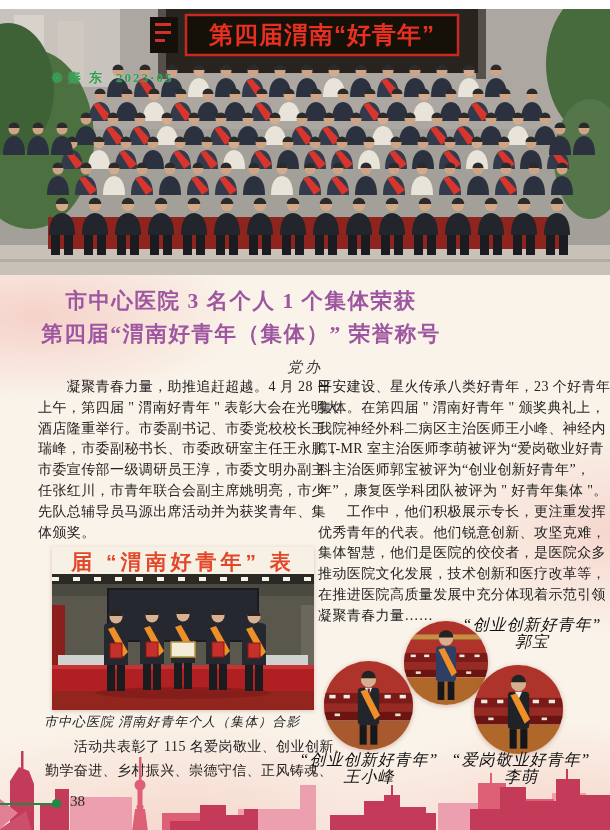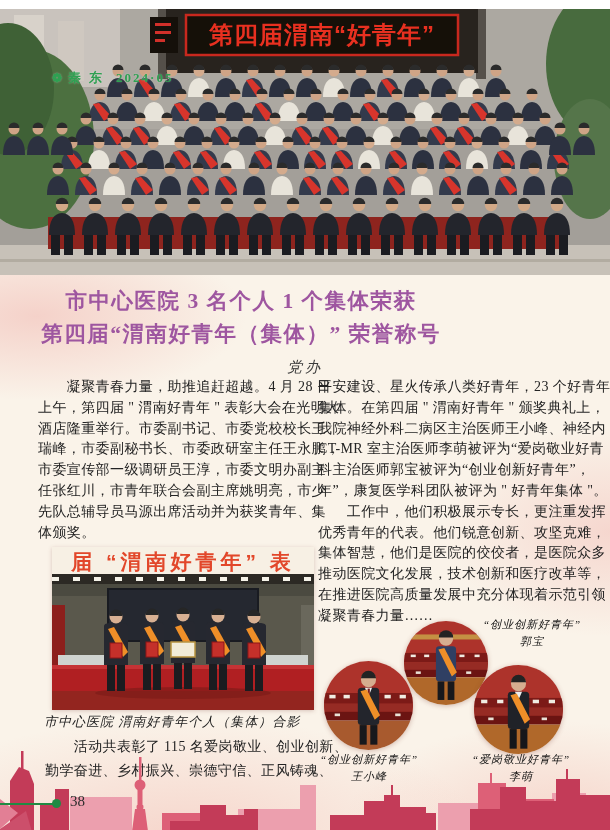--- a/index.html
+++ b/index.html
@@ -31,21 +31,21 @@
   .col-left2{left:45px;top:726px;width:276px;line-height:24px;}
   
   .ceremony{left:52px;top:538px;width:262px;height:163px;box-shadow:0 1px 4px rgba(120,60,50,.25);}
   .photo-caption{left:30px;top:704px;width:284px;text-align:center;font-size:13px;font-style:italic;color:#1d1d1d;letter-spacing:1px;}
   
   .portrait{border-radius:50%;overflow:hidden;box-shadow:0 1px 5px rgba(120,50,40,.3);}
   .portrait svg{display:block;}
   .p-guobao{left:404px;top:612px;width:84px;height:84px;}
   .p-wang{left:324px;top:652px;width:89px;height:89px;}
   .p-li{left:474px;top:656px;width:89px;height:89px;}
-  .aw-cap{font-size:11px;font-style:italic;color:#111;text-align:center;line-height:17px;letter-spacing:1px;z-index:5;}
+  .aw-cap{font-size:16px;font-style:italic;color:#111;text-align:center;line-height:17px;letter-spacing:1px;z-index:5;}
   .cap-guobao{left:462px;top:607px;width:140px;}
   .cap-wang{left:288px;top:742px;width:162px;}
   .cap-li{left:440px;top:742px;width:162px;}
   
   .skyline{left:0;top:742px;width:610px;height:88px;z-index:1;}
   .pageno-line{left:0;top:794px;width:56px;height:2px;background:#1f8a43;z-index:6;}
   .pageno-dot{left:52px;top:790px;width:9px;height:9px;border-radius:50%;background:#1f8a43;z-index:6;}
   .pageno{left:70px;top:784px;font-size:15px;color:#2c2c2c;z-index:6;font-family:"Liberation Serif",serif;}
 </style>
 </head>
@@ -220,21 +220,21 @@
           <use href="#pS" x="557" y="196"></use>
         </g>
 
       <rect x="0" y="0" width="610" height="266" fill="url(#vg)" opacity="0"></rect>
     </svg>
   </div>
 
   <div class="abs watermark">
     <span class="wm-icon">❁</span>
     <span class="wm-mag">秦东</span>
-    <span>2024·05</span>
+    <span>2023·05</span>
   </div>
 
   <div class="abs title">
     <div>市中心医院 3 名个人 1 个集体荣获</div>
     <div>第四届“渭南好青年（集体）” 荣誉称号</div>
   </div>
   <div class="abs author">党办</div>
 
   <div class="abs bodycol col-left">
     <div>　　凝聚青春力量，助推追赶超越。4 月 28 日</div>

